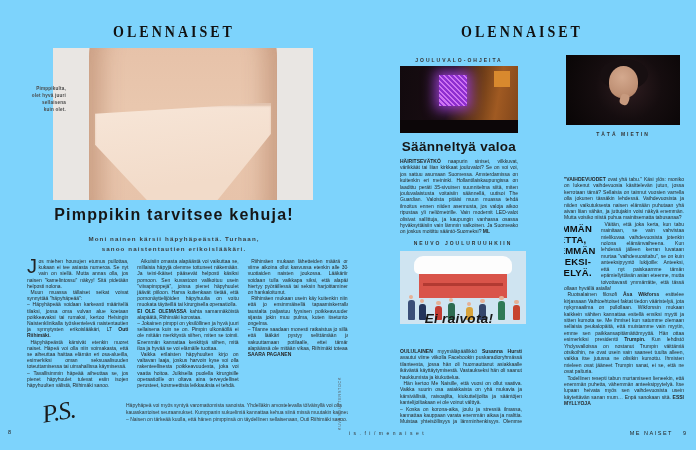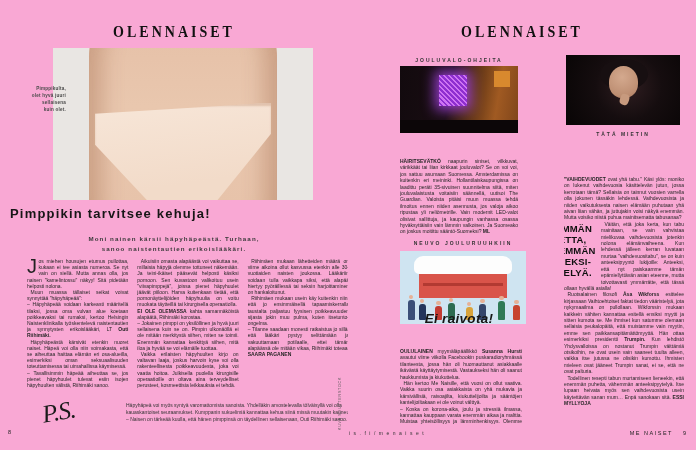--- a/index.html
+++ b/index.html
@@ -1,38 +1,38 @@
 <!DOCTYPE html>
 <html><head>
 <meta charset="utf-8">
 <style>
   * { margin:0; padding:0; box-sizing:border-box; }
   html,body { width:696px; height:450px; background:#ffffff; overflow:hidden;
               font-family:"Liberation Sans", sans-serif; color:#1c1c1c; }
   .abs { position:absolute; }
-  .page { position:absolute; top:0; width:348px; height:450px; background:#f9a8d4; }
+  .page { position:absolute; top:0; width:348px; height:450px; background:#7dd3fc; }
   #page-left { left:0; }
   #page-right { left:348px; }
 
   .section-header { font-family:"Liberation Serif", serif; font-weight:700; font-size:14px;
     letter-spacing:3px; text-align:center; color:#111; transform:scaleY(1.15); }
 
   
   .hero-photo { left:53px; top:48px; width:260px; height:152px; background:#e9e6e3; overflow:hidden; }
   .torso { position:absolute; left:14%; top:-40%; width:72%; height:175%;
     background:linear-gradient(180deg,#e4bda4 0%,#e9c7ae 45%,#e6c1a8 100%);
     border-radius:48% 48% 30% 30% / 26% 26% 18% 18%;
     box-shadow: inset 14px 0 20px rgba(176,124,96,.45), inset -14px 0 20px rgba(176,124,96,.45); }
   .panty { position:absolute; left:16%; top:36%; width:68%; height:72%;
     background:linear-gradient(172deg,#f7e6d8 0%,#f2dbc9 70%);
     clip-path:polygon(0 10%, 100% 0, 100% 28%, 64% 100%, 36% 100%, 0 38%);
     box-shadow: inset 0 3px 2px rgba(205,165,140,.55); }
   .photo-caption { left:16px; top:86px; width:50px; font-size:4.6px; line-height:1.5;
     font-weight:700; color:#4a4a4a; text-align:right; white-space:pre-line; letter-spacing:.2px; }
-  .big-title { left:10px; top:206px; width:328px; font-size:13px;
+  .big-title { left:10px; top:206px; width:328px; text-align:center; font-size:16px;
     font-weight:700; letter-spacing:1.2px; color:#161616; }
   .subtitle { left:24px; top:234px; width:300px; text-align:center; font-size:6.2px;
     font-weight:700; letter-spacing:1.1px; line-height:1.6; color:#3a3a3a; white-space:pre-line; }
 
   .body-cols { left:27px; top:258px; width:322px; height:134px; overflow:hidden;
     column-count:3; column-gap:9px; column-fill:auto;
     font-size:5px; line-height:6.2px; text-align:justify; color:#262626; }
   .body-cols p { margin:0; }
   .body-cols p.ind { text-indent:3.5px; }
   .dropcap { float:left; font-size:20px; line-height:17px; padding:0 1.5px 0 0; font-weight:400; color:#222; }
@@ -147,20 +147,21 @@
 
 <div class="page" id="page-right">
   <div class="abs section-header" style="left:0;top:24px;width:348px;">OLENNAISET</div>
 
   <div class="abs kicker" style="left:52px;top:57px;width:118px;">JOULUVALO-OHJEITA</div>
   <div class="abs photo-window">
     <div class="win-purple"></div>
     <div class="win-orange"></div>
     <div class="win-bottom"></div>
   </div>
+  <div class="abs mid-title" style="left:40px;top:139px;width:142px;">Säänneltyä valoa</div>
   <div class="abs micro" style="left:52px;top:158px;width:118px;height:80px;">
     <p><b>HÄIRITSEVÄTKÖ</b><span> naapurin siniset, vilkkuvat, värikkäät tai liian kirkkaat jouluvalot? Se on voi voi, jos sattuu asumaan Suomessa. Amsterdamissa on kuitenkin eri meininki. Hollantilaiskaupungissa on laadittu peräti 35-sivuinen suunnitelma siitä, miten jouluvalaistusta voitaisiin säännellä, uutisoi The Guardian. Valoista pitäisi muun muassa tehdä ilmoitus ennen niiden asennusta, jos valoja aikoo ripustaa yli neliömetrille. Vain modernit LED-valot olisivat sallittuja, ja kaupungin vanhassa osassa hyväksyttäisiin vain lämmin valkoinen. Ja Suomeako on joskus moitittu sääntö-Suomeksi? </span><b>ML</b></p>
   </div>
 
   <div class="abs kicker" style="left:52px;top:240px;width:126px;">NEUVO JOULURUUHKIIN</div>
   <div class="abs illu">
     <div class="stall"></div>
     <div class="stall-shelf"></div>
     <div class="snow"></div>
     <div class="person pa"></div>

